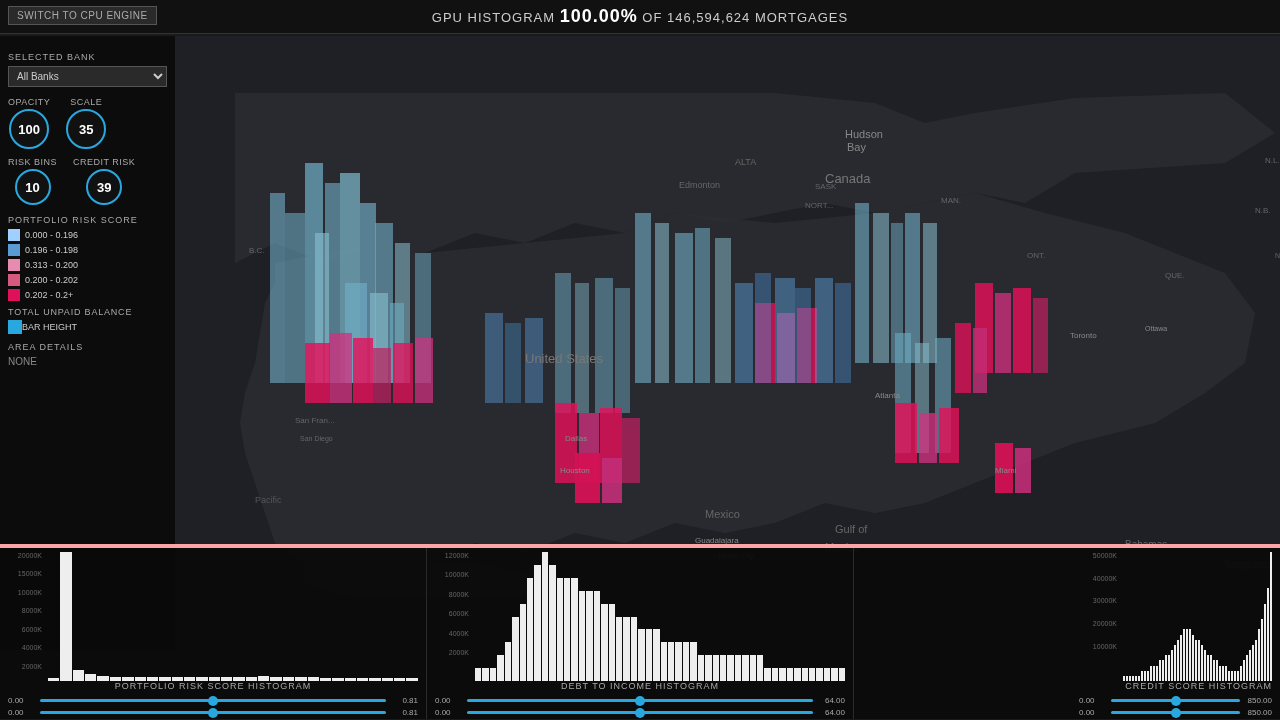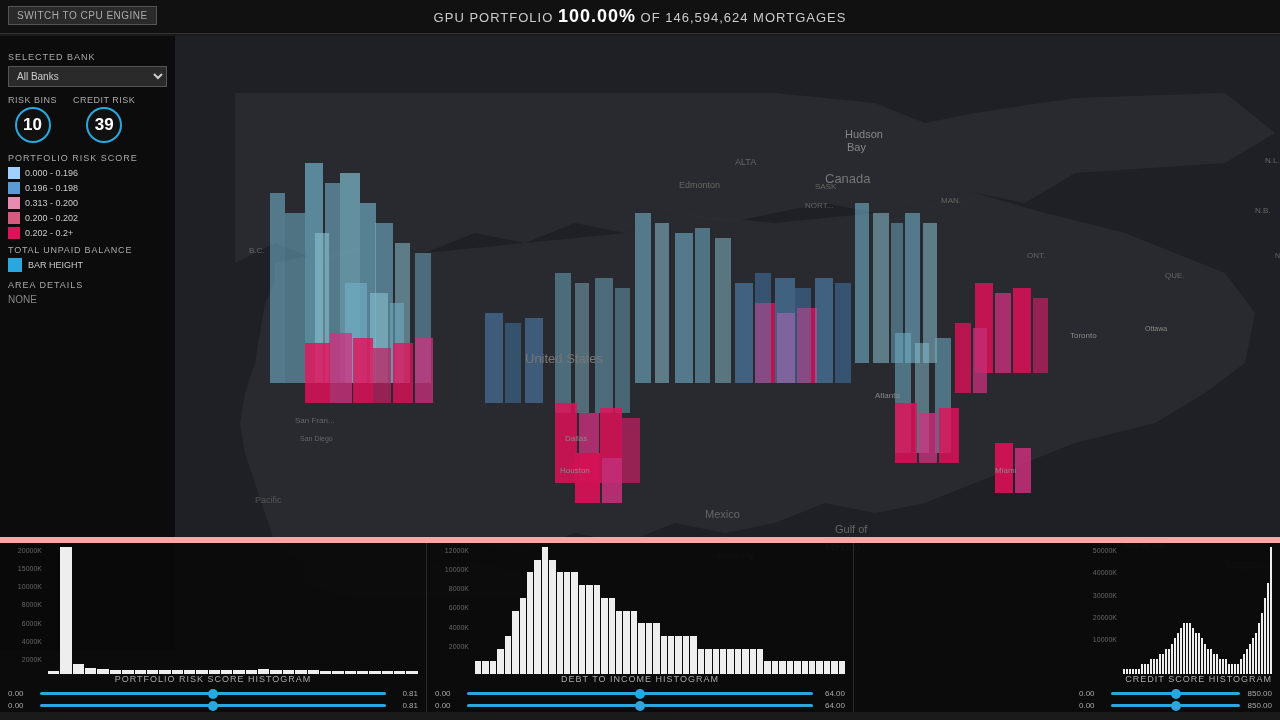--- a/index.html
+++ b/index.html
@@ -110,21 +110,21 @@
       justify-content: center;
       color: #fff;
       font-size: 13px;
       font-weight: bold;
       cursor: pointer;
       position: relative;
     }
     .knob.small {
       width: 36px;
       height: 36px;
-      font-size: 17px;
+      font-size: 13px;
     }
 
     .knob-single {
       margin-top: 6px;
       display: flex;
       flex-direction: column;
       align-items: center;
     }
 
     
@@ -157,25 +157,25 @@
       top: 36px; left: 175px;
       right: 0;
       bottom: 70px;
       background: #1e2025;
       overflow: hidden;
     }
 
     
     #bottom-charts {
       position: absolute;
-      bottom: 8px; left: 0; right: 0;
+      bottom: 1px; left: 0; right: 0;
       height: 175px;
       background: rgba(10,10,10,0.92);
       display: flex;
-      border-top: 6px solid #fca5a5;
+      border-top: 4px solid #fca5a5;
       z-index: 10;
     }
 
     .chart-section {
       flex: 1;
       padding: 4px 8px 2px;
       display: flex;
       flex-direction: column;
       border-right: 1px solid #2a2a2a;
     }
@@ -254,51 +254,60 @@
     .total-unpaid-label {
       color: #aaa;
       font-size: 9px;
       letter-spacing: 0.8px;
       text-transform: uppercase;
       margin-top: 6px;
     }
     .bar-height-row {
       display: flex;
       align-items: center;
-      gap: 6px;
       margin-top: 3px;
     }
     .bar-height-color {
       width: 14px;
       height: 14px;
       background: #29a8e0;
       flex-shrink: 0;
     }
     .bar-height-text {
       color: #ccc;
       font-size: 9px;
     }
   </style>
 </head>
 <body>
 
 <button id="switch-btn">SWITCH TO CPU ENGINE</button>
 
 <div id="header">
   <span class="title-main">
-    <span>GPU PORTFOLIO </span><span class="highlight">100.00%</span><span> OF 146,594,624 MORTGAGES</span>
+    <span>GPU HISTOGRAM </span><span class="highlight">100.00%</span><span> OF 146,594,624 MORTGAGES</span>
   </span>
 </div>
 
 <div id="left-panel">
   <div class="section-label">SELECTED BANK</div>
   <select class="bank-select">
     <option>All Banks</option>
   </select>
 
+  <div class="controls-row" style="margin-top:10px;">
+    <div class="knob-group">
+      <div class="knob-label">OPACITY</div>
+      <div class="knob">100</div>
+    </div>
+    <div class="knob-group">
+      <div class="knob-label">SCALE</div>
+      <div class="knob">35</div>
+    </div>
+  </div>
 
 
   <div class="controls-row" style="margin-top:8px;">
     <div class="knob-group">
       <div class="knob-label">RISK BINS</div>
       <div class="knob small">10</div>
     </div>
     <div class="knob-group">
       <div class="knob-label">CREDIT RISK</div>
       <div class="knob small">39</div>

